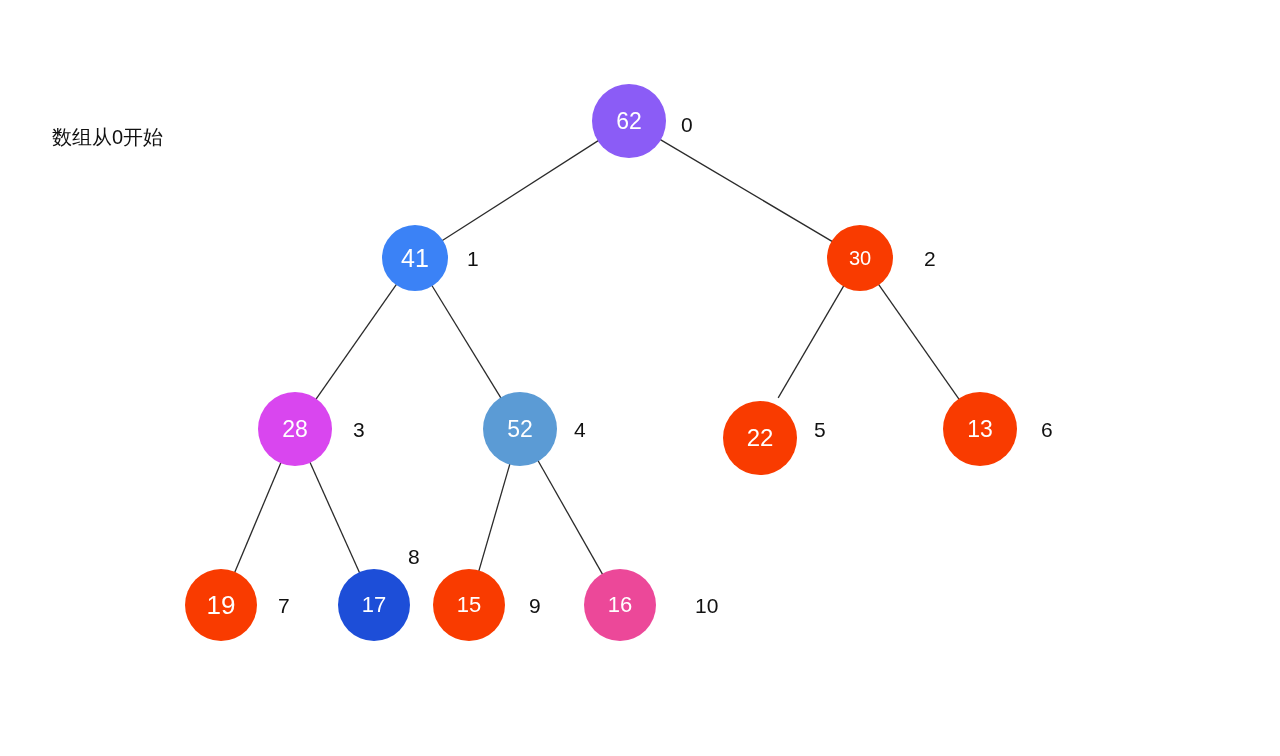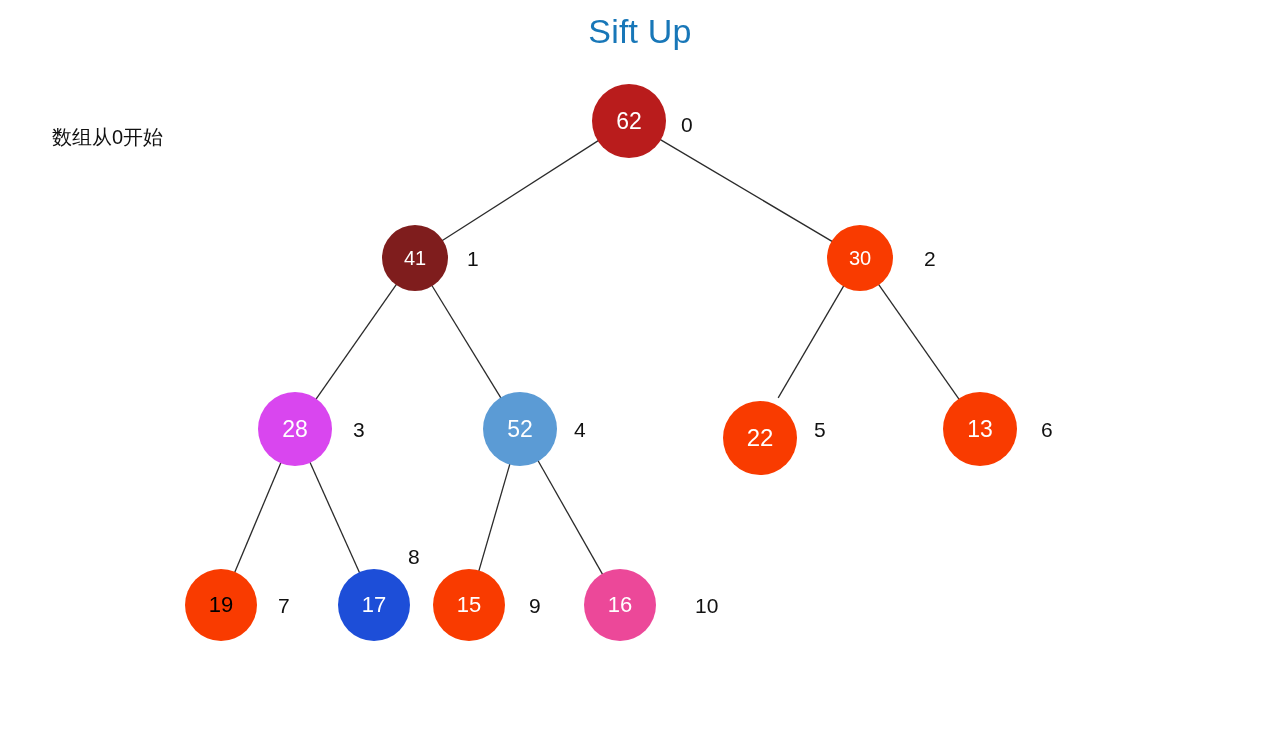--- a/index.html
+++ b/index.html
@@ -65,43 +65,42 @@
     line-height: 1;
     font-family: "Liberation Sans", "DejaVu Sans", sans-serif;
     white-space: nowrap;
   }
 </style>
 </head>
 <body>
 
 <div id="slide">
 
-  <div id="slide-title">Sift Up</div>
 
   <div id="note-text">数组从0开始</div>
 
   <svg id="edge-layer" viewBox="0 0 1280 756" xmlns="http://www.w3.org/2000/svg">
       <line x1="598.6808028913665" y1="140.40995328917188" x2="441.9503974298964" y2="240.7467081874028" stroke="#2b2b2b" stroke-width="1.3"></line>
       <line x1="659.9639611986203" y1="139.36390772385707" x2="832.4764789345597" y2="241.6765264676826" stroke="#2b2b2b" stroke-width="1.3"></line>
       <line x1="396.6183760289142" y1="284.1938141587972" x2="315.67932696747147" y2="399.5319590713531" stroke="#2b2b2b" stroke-width="1.3"></line>
       <line x1="431.7444170667622" y1="285.26947922301275" x2="501.1625307998925" y2="398.32183587411066" stroke="#2b2b2b" stroke-width="1.3"></line>
       <line x1="843.8460049594303" y1="285.6233315193742" x2="778.1732444206409" y2="397.9237520407041" stroke="#2b2b2b" stroke-width="1.3"></line>
       <line x1="878.3816239710858" y1="284.1938141587972" x2="959.3206730325285" y2="399.5319590713531" stroke="#2b2b2b" stroke-width="1.3"></line>
       <line x1="281.04680898292895" y1="462.18596782438516" x2="234.56560237770796" y2="572.7358646151811" stroke="#2b2b2b" stroke-width="1.3"></line>
       <line x1="309.7420849966561" y1="461.8431260684997" x2="359.6674173643621" y2="573.0691829889586" stroke="#2b2b2b" stroke-width="1.3"></line>
       <line x1="509.98036891308027" y1="463.57755041760527" x2="478.74130800117194" y2="571.3829370939949" stroke="#2b2b2b" stroke-width="1.3"></line>
       <line x1="537.784338673943" y1="460.30043606613964" x2="602.7096707336666" y2="574.5690204912531" stroke="#2b2b2b" stroke-width="1.3"></line>
     </svg>
 
   <div id="node-layer">
-      <div class="tree-node" style="left: 592px; top: 84px; width: 74px; height: 74px; background: #b91c1c; color: rgb(255, 255, 255); font-size: 23px;">
+      <div class="tree-node" style="left: 592px; top: 84px; width: 74px; height: 74px; background: #8b5cf6; color: rgb(255, 255, 255); font-size: 23px;">
         <span>62</span>
       </div>
       <div class="index-label" style="color: rgb(17, 17, 17); left: 681px; top: 114px;">0</div>
-      <div class="tree-node" style="left: 382px; top: 225px; width: 66px; height: 66px; background: #7f1d1d; color: rgb(255, 255, 255); font-size: 20px;">
+      <div class="tree-node" style="left: 382px; top: 225px; width: 66px; height: 66px; background: #3b82f6; color: rgb(255, 255, 255); font-size: 25px;">
         <span>41</span>
       </div>
       <div class="index-label" style="color: rgb(17, 17, 17); left: 467px; top: 248px;">1</div>
       <div class="tree-node" style="left: 827px; top: 225px; width: 66px; height: 66px; background: rgb(249, 59, 0); color: rgb(255, 255, 255); font-size: 20px;">
         <span>30</span>
       </div>
       <div class="index-label" style="color: rgb(17, 17, 17); left: 924px; top: 248px;">2</div>
       <div class="tree-node" style="left: 258px; top: 392px; width: 74px; height: 74px; background: #d946ef; color: rgb(255, 255, 255); font-size: 23px;">
         <span>28</span>
       </div>
@@ -111,21 +110,21 @@
       </div>
       <div class="index-label" style="color: rgb(17, 17, 17); left: 574px; top: 419px;">4</div>
       <div class="tree-node" style="left: 723px; top: 401px; width: 74px; height: 74px; background: rgb(249, 59, 0); color: #ffffff; font-size: 24px;">
         <span>22</span>
       </div>
       <div class="index-label" style="color: rgb(17, 17, 17); left: 814px; top: 419px;">5</div>
       <div class="tree-node" style="left: 943px; top: 392px; width: 74px; height: 74px; background: rgb(249, 59, 0); color: rgb(255, 255, 255); font-size: 23px;">
         <span>13</span>
       </div>
       <div class="index-label" style="color: rgb(17, 17, 17); left: 1041px; top: 419px;">6</div>
-      <div class="tree-node" style="left: 185px; top: 569px; width: 72px; height: 72px; background: rgb(249, 59, 0); color: #000000; font-size: 22px;">
+      <div class="tree-node" style="left: 185px; top: 569px; width: 72px; height: 72px; background: rgb(249, 59, 0); color: #ffffff; font-size: 26px;">
         <span>19</span>
       </div>
       <div class="index-label" style="color: rgb(17, 17, 17); left: 278px; top: 595px;">7</div>
       <div class="tree-node" style="left: 338px; top: 569px; width: 72px; height: 72px; background: #1d4ed8; color: rgb(255, 255, 255); font-size: 22px;">
         <span>17</span>
       </div>
       <div class="index-label" style="color: rgb(17, 17, 17); left: 408px; top: 546px;">8</div>
       <div class="tree-node" style="left: 433px; top: 569px; width: 72px; height: 72px; background: rgb(249, 59, 0); color: rgb(255, 255, 255); font-size: 22px;">
         <span>15</span>
       </div>

